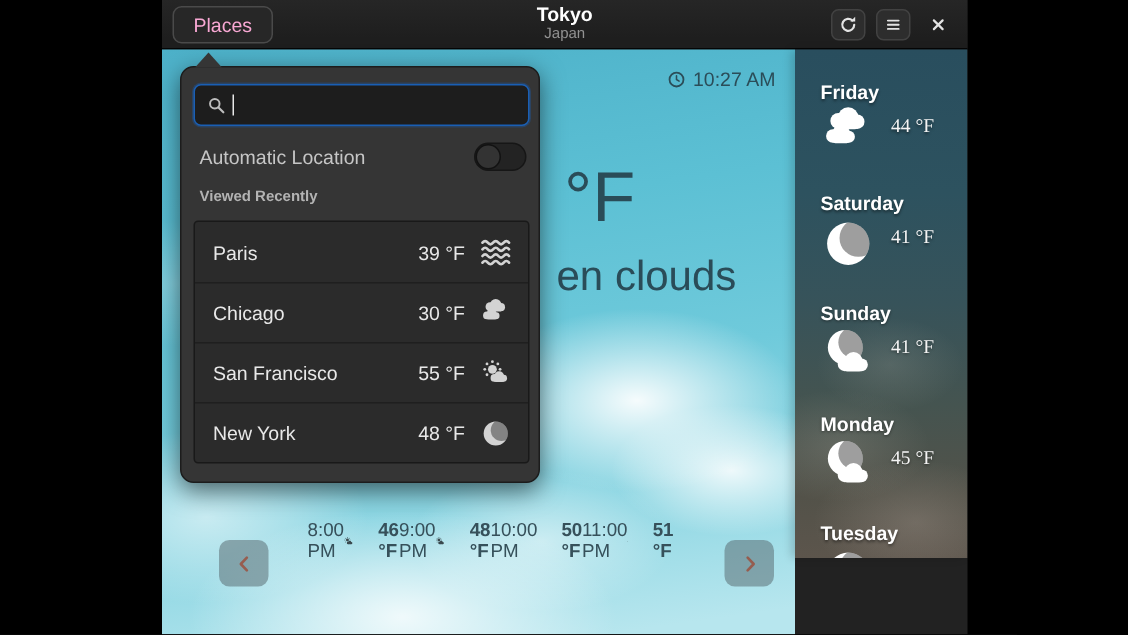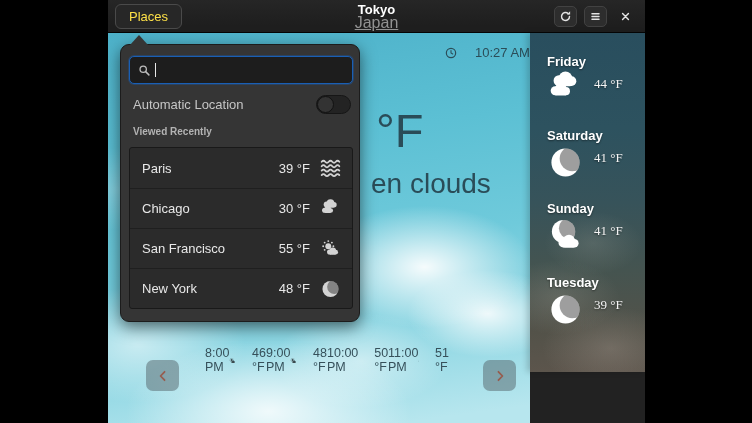--- a/index.html
+++ b/index.html
@@ -6,53 +6,53 @@
   *{box-sizing:border-box;font-family:"Liberation Sans","DejaVu Sans",sans-serif;}
   .stage{position:relative;width:752px;height:423px;background:#000;overflow:hidden;}
   .app-window{position:absolute;left:108px;top:0;width:537px;height:423px;background:#222;overflow:hidden;}
 
   
   .headerbar{position:absolute;left:0;top:0;width:537px;height:33px;
     background:linear-gradient(180deg,#262626 0%,#1e1e1e 80%);
     border-bottom:1px solid #050505;}
   .places-btn{position:absolute;left:7px;top:4px;height:25px;padding:0 13px;
     background:#272727;border:1px solid #4a4a4a;border-radius:6px;
-    color:#fde047;font-size:13px;line-height:23px;cursor:pointer;}
+    color:#f9a8d4;font-size:13px;line-height:23px;cursor:pointer;}
   .title-block{position:absolute;left:0;right:0;top:2px;text-align:center;pointer-events:none;}
   .title-block .title{color:#ffffff;font-size:13px;font-weight:bold;line-height:15px;}
-  .title-block .subtitle{color:#929292;font-size:16px;line-height:12px;text-decoration:underline;}
+  .title-block .subtitle{color:#929292;font-size:10px;line-height:12px;}
   .header-actions{position:absolute;right:8px;top:6px;display:flex;gap:7px;align-items:center;}
   .hbtn{width:23px;height:21px;background:#2d2d2d;border:1px solid #424242;border-radius:5px;
     color:#e3e3e3;display:flex;align-items:center;justify-content:center;padding:0;cursor:pointer;}
   .hbtn svg{width:13px;height:13px;display:block;}
   .hbtn.flat{background:transparent;border-color:transparent;}
 
   
   .content{position:absolute;left:0;top:33px;width:537px;height:390px;display:flex;}
   .main-area{position:relative;width:422px;height:390px;overflow:hidden;
     background:
       radial-gradient(150px 85px at 75% 60%, rgba(255,255,255,.93), rgba(255,255,255,0) 72%),
       radial-gradient(115px 62px at 90% 72%, rgba(255,255,255,.85), rgba(255,255,255,0) 70%),
       radial-gradient(190px 95px at 38% 97%, rgba(255,255,255,.82), rgba(255,255,255,0) 75%),
       radial-gradient(150px 80px at 7% 80%, rgba(255,255,255,.55), rgba(255,255,255,0) 72%),
       radial-gradient(125px 68px at 60% 84%, rgba(255,255,255,.5), rgba(255,255,255,0) 70%),
       radial-gradient(110px 60px at 2% 40%, rgba(255,255,255,.22), rgba(255,255,255,0) 70%),
       linear-gradient(172deg,#4db1c9 0%,#5cc0d4 30%,#6fcadb 55%,#92d8e4 78%,#b7e6ee 96%);}
-  .current-time{position:absolute;top:12px;left:337px;display:flex;align-items:center;gap:18px;
+  .current-time{position:absolute;top:12px;left:337px;display:flex;align-items:center;gap:5px;
     color:#2b4d58;font-size:13px;font-weight:500;}
   .current-time svg{width:12px;height:12px;display:block;}
   .big-unit{position:absolute;left:268px;top:74px;font-size:47px;font-weight:300;color:#2a4c58;line-height:1;}
   .condition{position:absolute;left:263px;top:134px;font-size:28px;font-weight:300;color:#2a4c58;line-height:1.2;}
 
   .hourly{position:absolute;left:97px;top:310px;display:flex;}
   .hour-col{width:61px;display:flex;flex-direction:row;align-items:center;}
   .hour-time{font-size:12.5px;font-weight:500;color:#36505a;line-height:14px;}
   .hour-icon{width:31px;height:30px;margin-top:3px;color:#3b4a4f;}
   .hour-icon svg{width:100%;height:100%;display:block;}
-  .hour-temp{font-size:12.5px;font-weight:400;color:#36505a;margin-top:1px;margin-left:16px;}
+  .hour-temp{font-size:12.5px;font-weight:700;color:#36505a;margin-top:1px;margin-left:16px;}
   .navbtn{position:absolute;top:327px;width:33px;height:31px;border:none;border-radius:7px;
     background:rgba(84,100,106,.5);color:rgba(158,70,48,.75);cursor:pointer;
     display:flex;align-items:center;justify-content:center;padding:0;}
   .navbtn svg{width:14px;height:14px;display:block;}
   .navbtn.left{left:38px;} .navbtn.right{left:375px;}
 
   
   .sidebar{position:relative;width:115px;height:339px;overflow:hidden;
     box-shadow:-3px 0 6px rgba(0,0,0,.18);
     background:
@@ -323,20 +323,43 @@
                     <circle cx="21.58" cy="23.38" r="6.21"></circle>
                     <circle cx="27.099999999999998" cy="25.91" r="4.369999999999999"></circle>
                     <rect x="14.68" y="24.759999999999998" width="13.57" height="5.75" rx="2.76"></rect>
                   </g>
                 </svg>
               </div>
             <span class="day-temp">41 °F</span>
           </div>
         </div>
         <div class="day-block">
+          <div class="day-name">Monday</div>
+          <div class="day-row">
+            <div class="day-icon">
+                <svg viewBox="0 0 36 36">
+                  <defs>
+                    <clipPath id="mm15">
+                      <circle cx="16" cy="14" r="12"></circle>
+                    </clipPath>
+                  </defs>
+                  <circle cx="16" cy="14" r="12" fill="currentColor"></circle>
+                  <circle cx="22" cy="10.5" r="10.8" fill="#000" opacity="0.38" clip-path="url(#mm15)"></circle>
+                  <g fill="currentColor">
+                    <circle cx="15.6" cy="25.45" r="4.83"></circle>
+                    <circle cx="21.58" cy="23.38" r="6.21"></circle>
+                    <circle cx="27.099999999999998" cy="25.91" r="4.369999999999999"></circle>
+                    <rect x="14.68" y="24.759999999999998" width="13.57" height="5.75" rx="2.76"></rect>
+                  </g>
+                </svg>
+              </div>
+            <span class="day-temp">45 °F</span>
+          </div>
+        </div>
+        <div class="day-block">
           <div class="day-name">Tuesday</div>
           <div class="day-row">
             <div class="day-icon">
                 <svg viewBox="0 0 36 36">
                   <defs>
                     <clipPath id="mc16">
                       <circle cx="18" cy="18" r="14.5"></circle>
                     </clipPath>
                   </defs>
                   <circle cx="18" cy="18" r="14.5" fill="currentColor"></circle>

